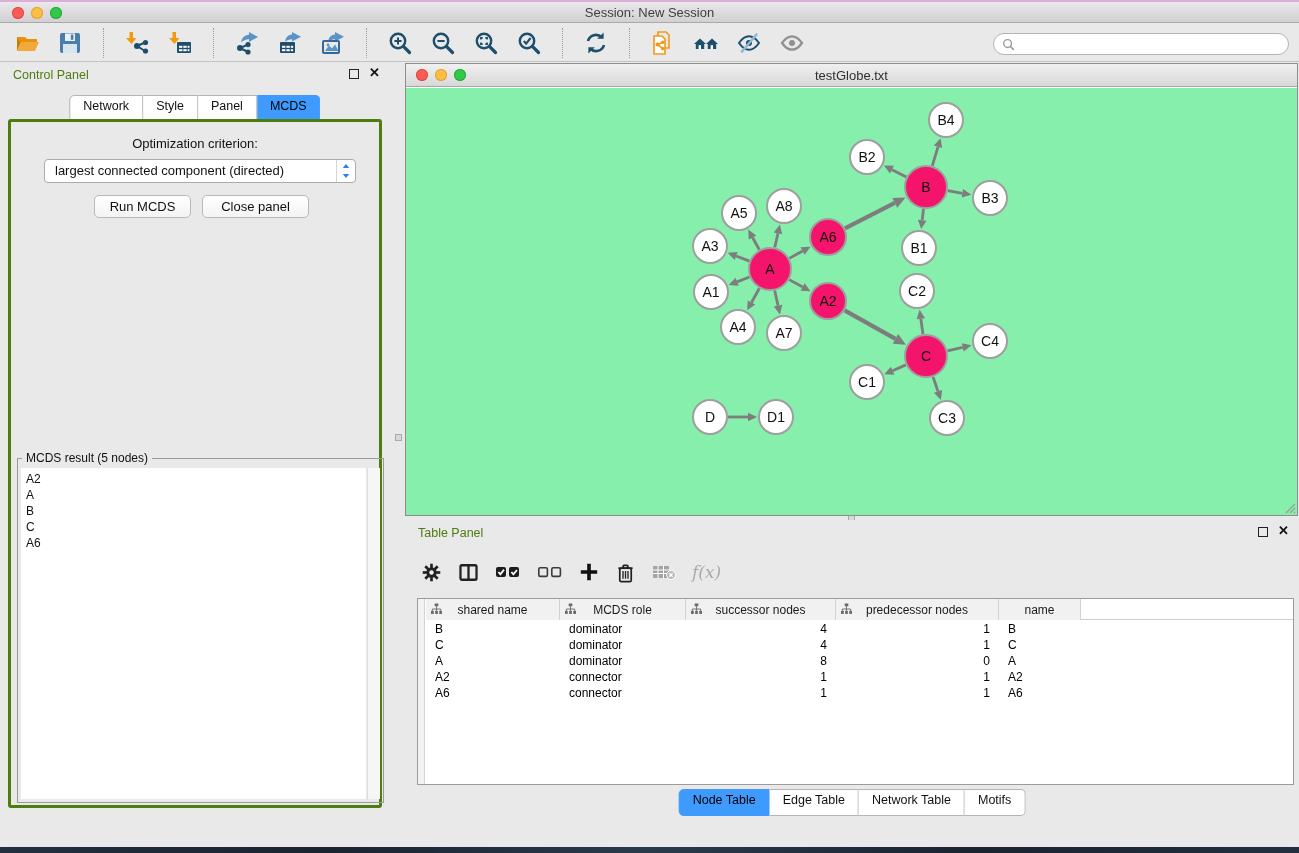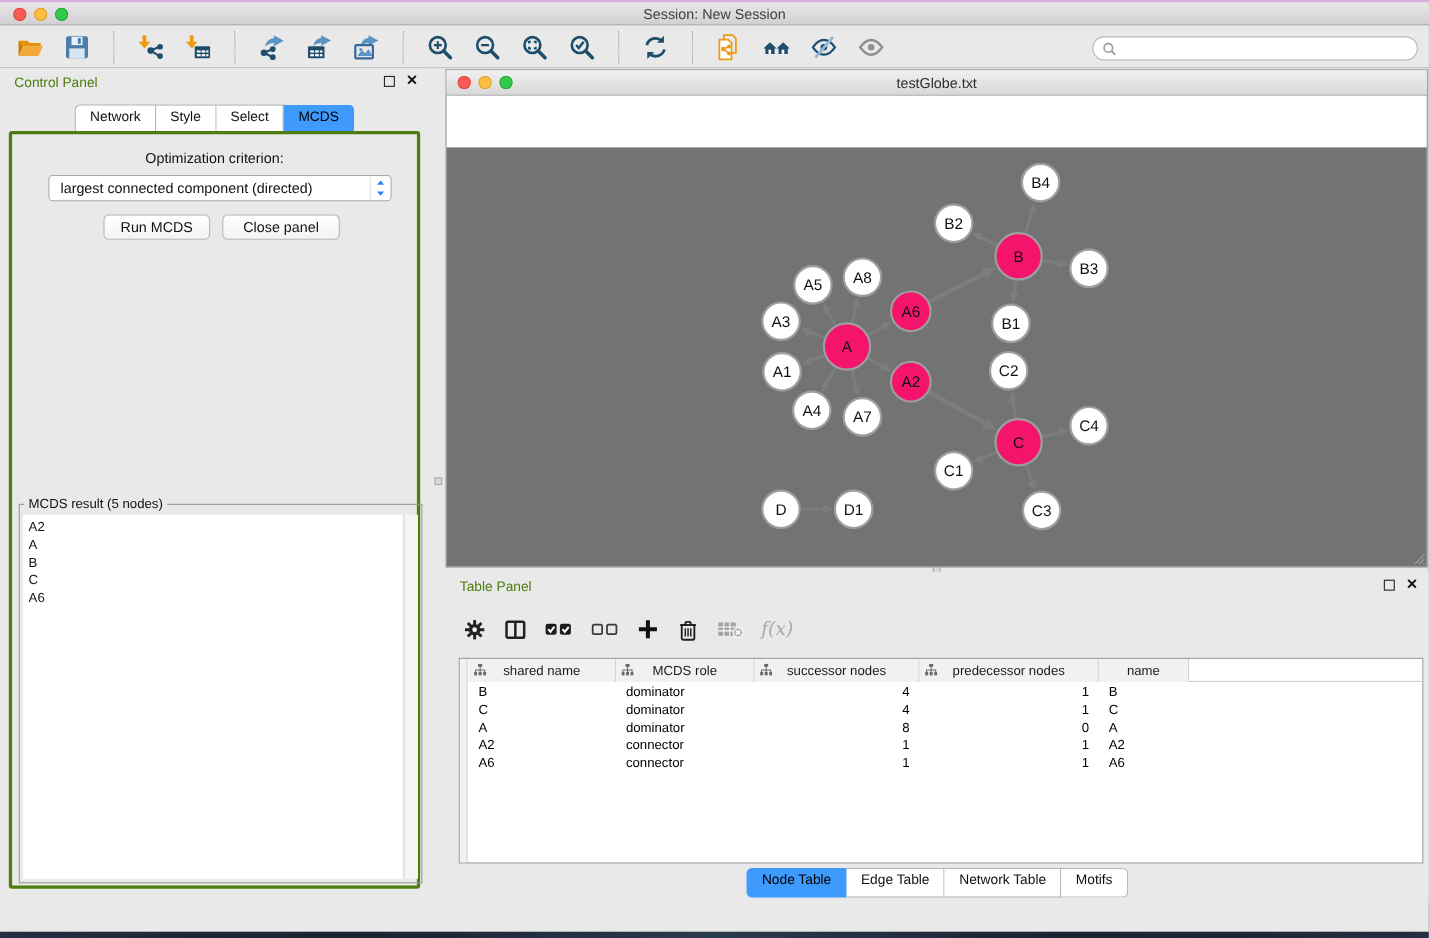--- a/index.html
+++ b/index.html
@@ -82,21 +82,21 @@
   
   .net-window {
     position:absolute; left:405px; top:63px; width:893px; height:453px;
     border:1px solid #8e8e8e; background:#fff;
   }
   .net-titlebar {
     position:absolute; top:0; left:0; right:0; height:23px;
     background:linear-gradient(#f0f0f0,#d8d8d8); border-bottom:1px solid #a6a6a6;
   }
   .net-titlebar .title { position:absolute; left:0; right:0; top:4px; text-align:center; font-size:13px; color:#2f2f2f; }
-  .net-canvas { position:absolute; left:0; top:24px; right:0; bottom:0; background:#737373;margin-top:46px; }
+  .net-canvas { position:absolute; left:0; top:24px; right:0; bottom:0; background:#86efac; }
   .net-grip { position:absolute; right:1px; bottom:1px; }
   
   .split-dot { position:absolute; width:7px; height:7px; background:#d8d8d8; border:1px solid #a9a9a9; }
   
   .table-panel { position:absolute; left:405px; top:520px; width:894px; height:296px; background:#e9e9e9; }
   .tp-toolbar { position:absolute; top:32px; left:16px; height:40px; display:flex; align-items:center; gap:16px; }
   .tp-btn { display:flex; align-items:center; justify-content:center; }
   .fx { font-family:"DejaVu Serif", serif; font-style:italic; font-size:17px; color:#a9a9a9; }
   .table-box { position:absolute; left:12px; top:78px; width:877px; height:187px; border:1px solid #9c9c9c; background:#fff; overflow:hidden; }
   .row-strip { position:absolute; left:0; top:0; bottom:0; width:7px; background:#f2f2f2; border-right:1px solid #d4d4d4; }
@@ -291,21 +291,21 @@
     </div>
   </div>
 
   <div class="control-panel">
     <div class="panel-header-title">Control Panel</div>
     <span class="win-float" style="right:31px;"></span>
     <span class="win-close" style="right:10px;">✕</span>
     <div class="seg-tabs" id="control-tabs">
         <div class="seg">Network</div>
         <div class="seg">Style</div>
-        <div class="seg">Select</div>
+        <div class="seg">Panel</div>
         <div class="seg active">MCDS</div>
       </div>
     <div class="cp-content">
       <div class="opt-label">Optimization criterion:</div>
       <div class="combo">
         <span>largest connected component (directed)</span>
         <span class="combo-stepper">
           <svg width="12" height="18" viewBox="0 0 12 18">
               <path d="M6 2l3.2 4H2.8z" fill="#2e7bf6"></path>
               <path d="M6 16l3.2-4H2.8z" fill="#2e7bf6"></path>

